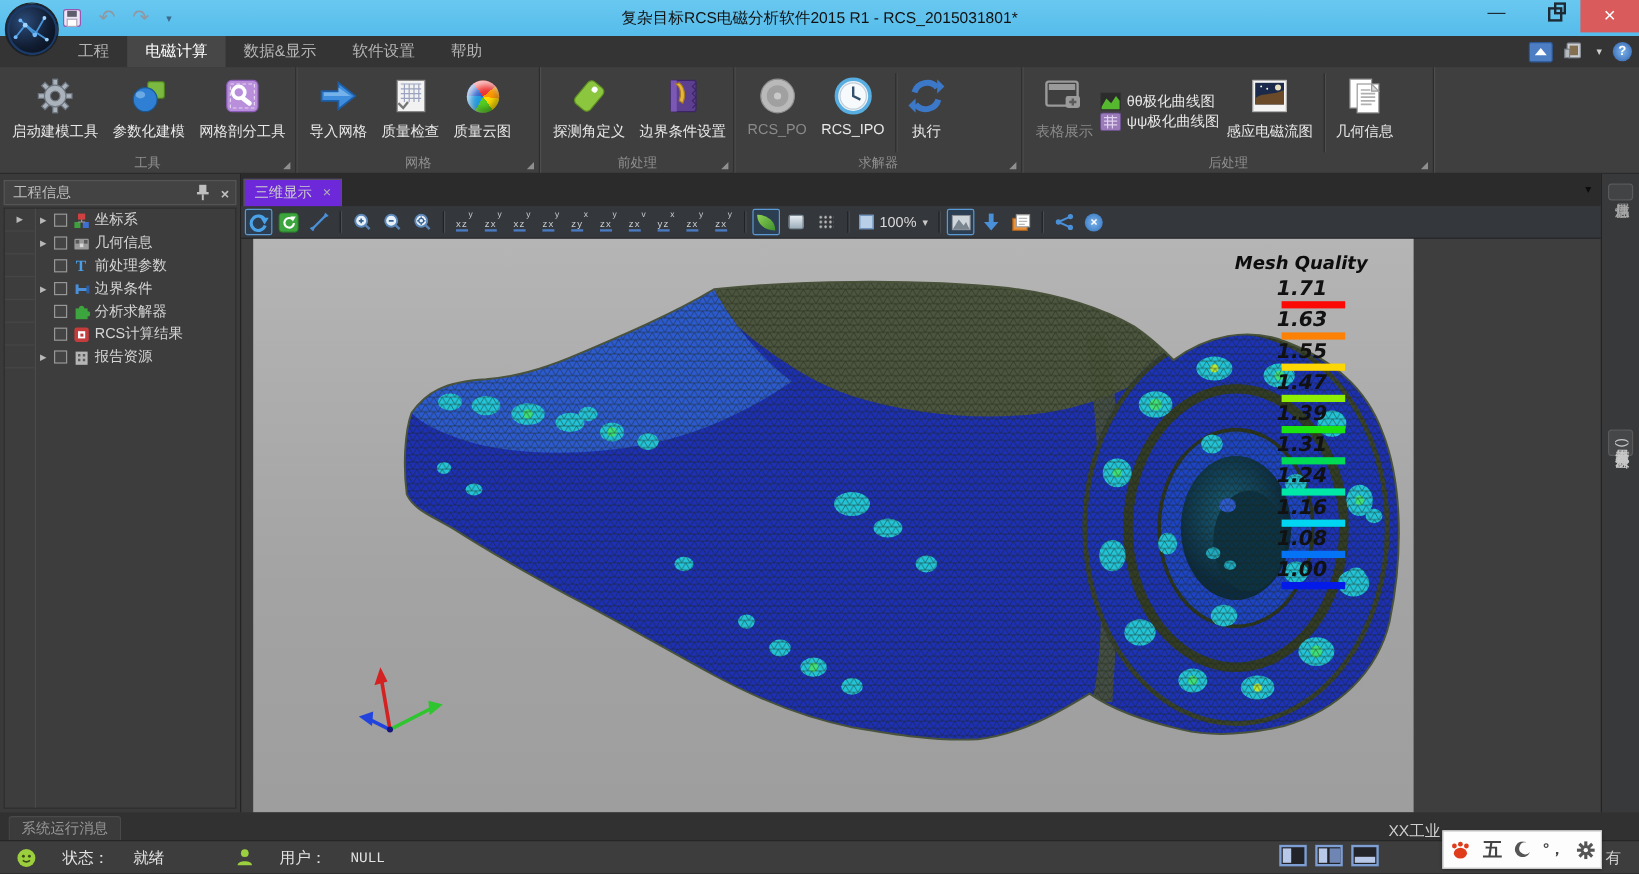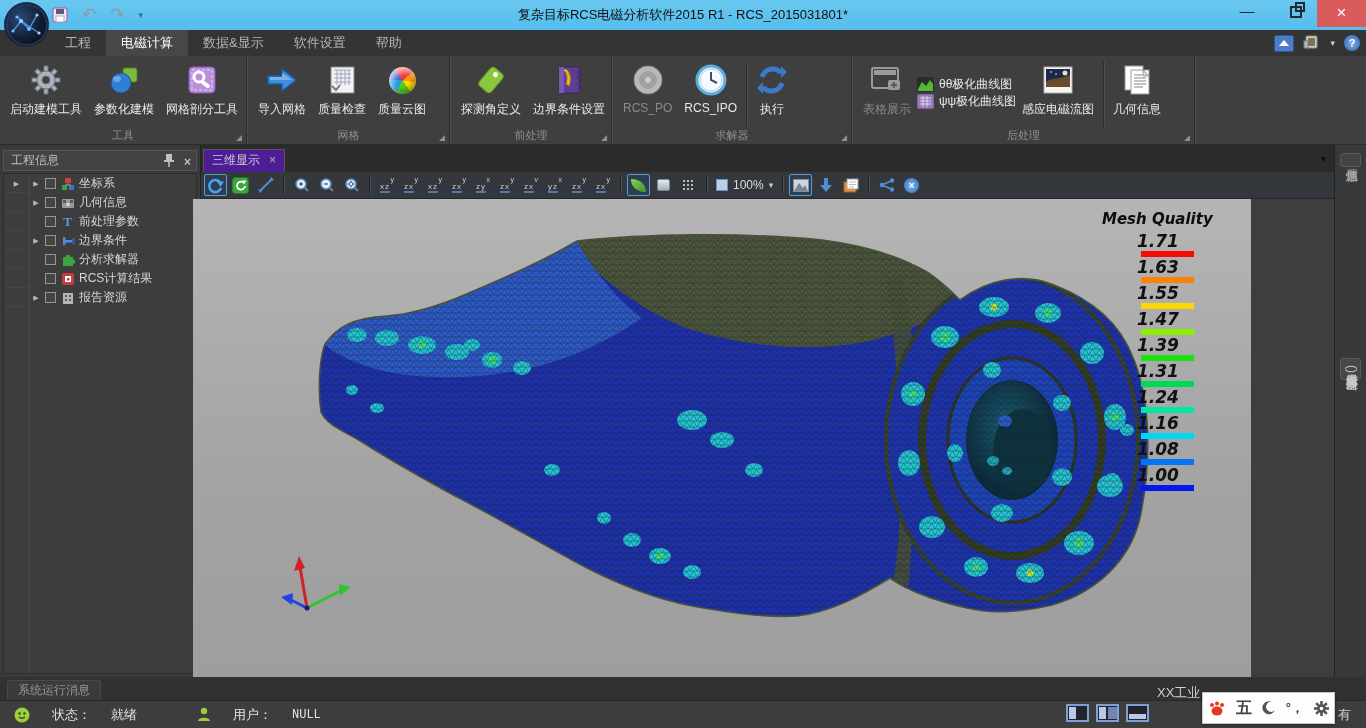--- a/index.html
+++ b/index.html
@@ -62,42 +62,42 @@
   #lp-header .hicons{position:absolute;right:5px;top:2px;display:flex;gap:10px;color:#c0c0c0;}
   #tree{position:absolute;left:3px;top:28px;right:3px;bottom:3px;background:#3d3d3d;border:1px solid #2d2d2d;}
   #gutter{position:absolute;left:0;top:0;width:26px;bottom:0;border-right:1px solid #4a4a4a;}
   .gcell{height:19px;border-bottom:1px solid #464646;color:#b8b8b8;font-size:7px;line-height:19px;text-align:center;}
   .trow{position:relative;margin-left:27px;height:19px;display:flex;align-items:center;gap:4px;color:#d5d5d5;font-size:12px;}
   .texp{width:10px;font-size:7px;color:#b8b8b8;text-align:center;}
   .tchk{width:11px;height:11px;border:1px solid #979797;background:#444;}
   .ticon{width:15px;height:15px;display:flex;align-items:center;justify-content:center;}
 
   #centertabs{left:201px;top:145px;width:1133px;height:27px;background:#2b2b2b;}
-  #vtab{position:absolute;left:2px;bottom:0;height:23px;padding:0 8px;background:#4c1d95;
+  #vtab{position:absolute;left:2px;bottom:0;height:23px;padding:0 8px;background:#6d28d9;
         border:1px solid #555;border-bottom:none;color:#cfcfcf;font-size:12px;line-height:21px;}
   #vtab span.x{color:#b0b0b0;margin-left:9px;font-size:12px;}
   #tabbar-caret{position:absolute;right:8px;top:8px;color:#0c0c0c;font-size:10px;}
 
   #vtoolbar{left:201px;top:172px;width:1133px;height:27px;background:#34373b;border-bottom:1px solid #232527;
             display:flex;align-items:center;padding-left:3px;gap:2px;}
   .tbtn{width:23px;height:22px;display:flex;align-items:center;justify-content:center;border:1px solid transparent;}
   .tbtn.sel{border:1px solid #5b9bd5;background:#2c3e52;border-radius:2px;}
   .tsep{width:1px;height:18px;background:#202326;box-shadow:1px 0 0 #4a4e54;margin:0 4px;}
   .vwbtn{position:relative;width:22px;height:20px;color:#c9ced4;font-size:8px;border:1px solid transparent;}
   .vwbtn u{position:absolute;left:3px;bottom:1px;text-decoration:none;border-bottom:2px solid #4a7ac0;padding-bottom:0px;letter-spacing:1px;}
   .vwbtn s{position:absolute;right:3px;top:0px;text-decoration:none;font-size:7px;}
   #scalebox{display:flex;align-items:center;gap:5px;color:#dcdcdc;font-size:12px;padding:0 3px;}
   #scalebox .sq{width:12px;height:12px;background:#b9cfe8;border:1px solid #6f93c0;}
   .leaf{width:15px;height:13px;background:linear-gradient(135deg,#8ed155,#3f8f2d);border-radius:0 95% 0 95%;}
   .solidsq{width:13px;height:12px;background:linear-gradient(#e6ebf0,#9fb0bd);border:1px solid #7c8a96;border-radius:2px;}
   .dotgrid{width:13px;height:12px;background-image:radial-gradient(#b9b9b9 1px,transparent 1.2px);background-size:4px 4px;}
   .cancel-ic{width:15px;height:15px;border-radius:50%;background:radial-gradient(#7db4ea,#2d6fbe);
              color:#fff;font-size:10px;font-weight:bold;text-align:center;line-height:15px;}
 
-  #viewport{left:193px;top:199px;width:1058px;height:478px;
+  #viewport{left:211px;top:199px;width:967px;height:478px;
             background:linear-gradient(180deg,#b5b5b5 0%,#a3a3a3 60%,#9e9e9e 100%);overflow:hidden;}
 
   
   #legend{position:absolute;right:33px;top:11px;width:116px;}
   #legend-title{font-family:"DejaVu Sans","Liberation Sans",sans-serif;font-style:italic;font-weight:bold;
                 font-size:15px;color:#0d0d0d;margin-bottom:3px;letter-spacing:0px;white-space:nowrap;}
   .lrow{display:flex;align-items:center;height:26px;flex-direction:column;}
   .lval{width:46px;text-align:left;font-family:"DejaVu Sans","Liberation Sans",sans-serif;
         font-style:italic;font-weight:bold;font-size:17px;color:#111;}
   .lblk{width:53px;height:26px;margin-left:14px;}

